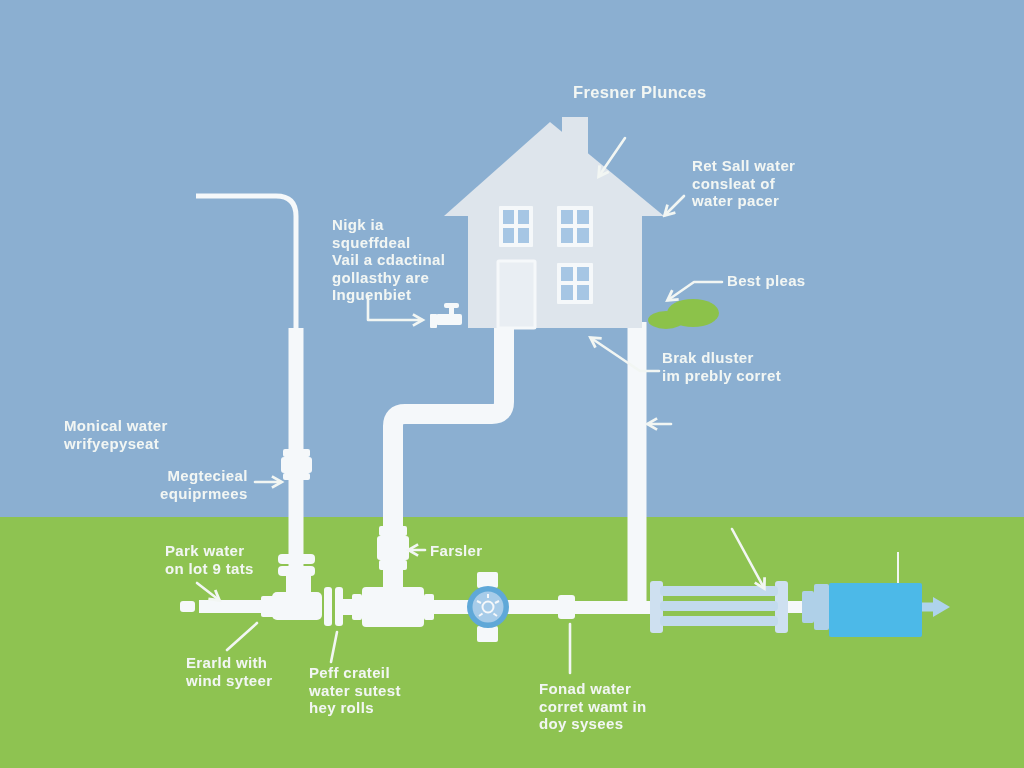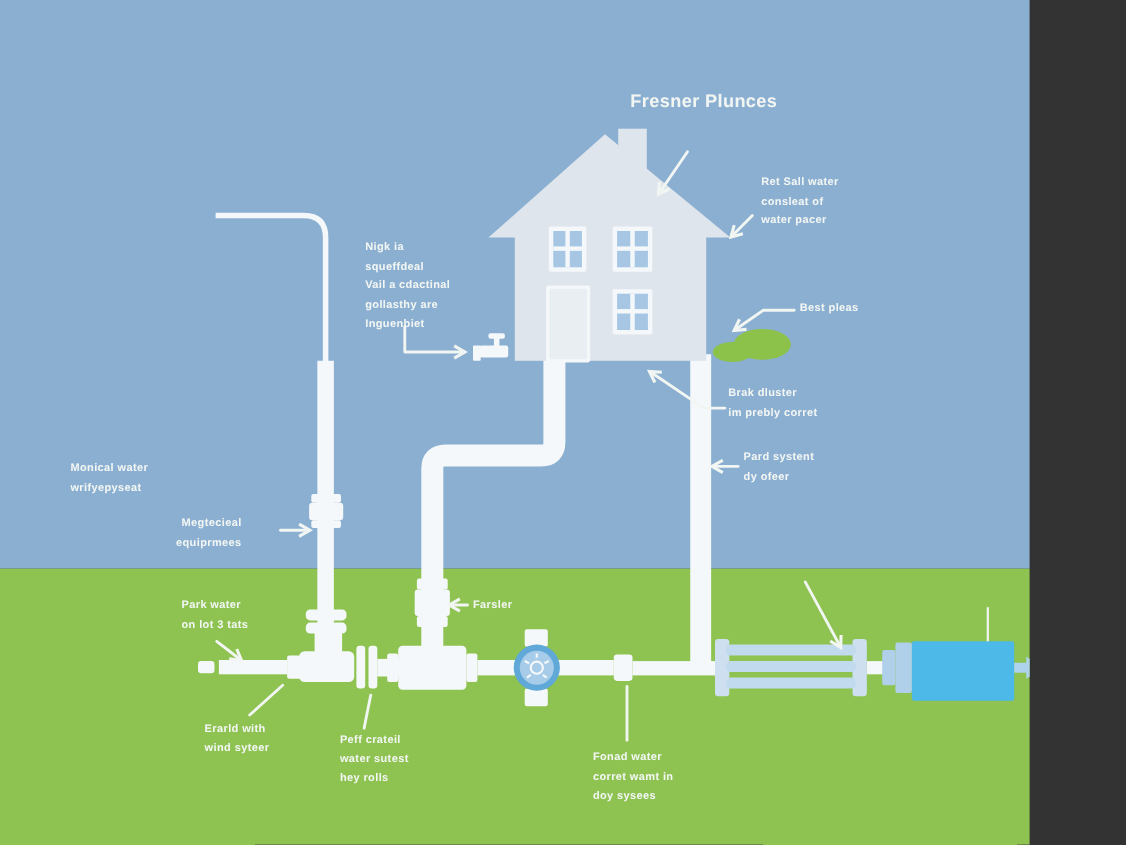--- a/index.html
+++ b/index.html
@@ -1,25 +1,25 @@
 <!DOCTYPE html>
 <html style="--sky: #8BAFD1; --ground: #8EC351; --pipe: #F5F8FA; --house: #DEE5EC; --window: #A6C6E4; --door: #E9EEF3; --meter_ring: #5FA8D8; --meter_face: #A7CCE9; --filter_tube: #C2DAED; --filter_flange: #CEE0F0; --pale_fitting: #AFD0E8; --tank: #4CB9E8; --bush: #8CC24A; --exit_arrow: #AED3EC; --text: #F2F6F3;"><head>
 <meta charset="utf-8">
 <style>
   html,body { margin:0; padding:0; background:#333; }
   .stage {
-    position:relative; width:936px; height:768px; overflow:hidden;
+    position:relative; width:1024px; height:768px; overflow:hidden;
     font-family:"Liberation Sans", sans-serif;
   }
   .stage svg { position:absolute; left:0; top:0; }
   .label {
     position:absolute;
     font-family:"Liberation Sans", sans-serif;
     font-weight:bold;
-    font-size:10px;
+    font-size:15px;
     line-height:17.5px;
     letter-spacing:.35px;
     color:var(--text);
     white-space:pre-line;
     text-shadow:0 0 1px rgba(255,255,255,.15);
   }
   .label.big { font-size:16.5px; }
   .fill-sky    { fill:var(--sky); }
   .fill-ground { fill:var(--ground); }
   .fill-pipe   { fill:var(--pipe); }
@@ -185,27 +185,25 @@
 water pacer</div>
 <div class="label" style="left:332px; top:216px;">Nigk ia
 squeffdeal
 Vail a cdactinal
 gollasthy are
 Inguenbiet</div>
 <div class="label" style="left:64px;  top:376px;margin-top:41px;">Monical water
 wrifyepyseat</div>
 <div class="label" style="left:662px; top:349px;">Brak dluster
 im prebly corret</div>
-<div class="label" style="left:676px; top:407px;">Pard systent
-dy ofeer</div>
 <div class="label" style="left:727px; top:272px;">Best pleas</div>
 <div class="label" style="left:160px; top:467px;text-align:right;">Megtecieal
 equiprmees</div>
 <div class="label" style="left:165px; top:542px;">Park water
-on lot 3 tats</div>
+on lot 9 tats</div>
 <div class="label" style="left:430px; top:542px;">Farsler</div>
 <div class="label" style="left:186px; top:654px;">Erarld with
 wind syteer</div>
 <div class="label" style="left:309px; top:664px;">Peff crateil
 water sutest
 hey rolls</div>
 <div class="label" style="left:539px; top:680px;">Fonad water
 corret wamt in
 doy sysees</div>
 

